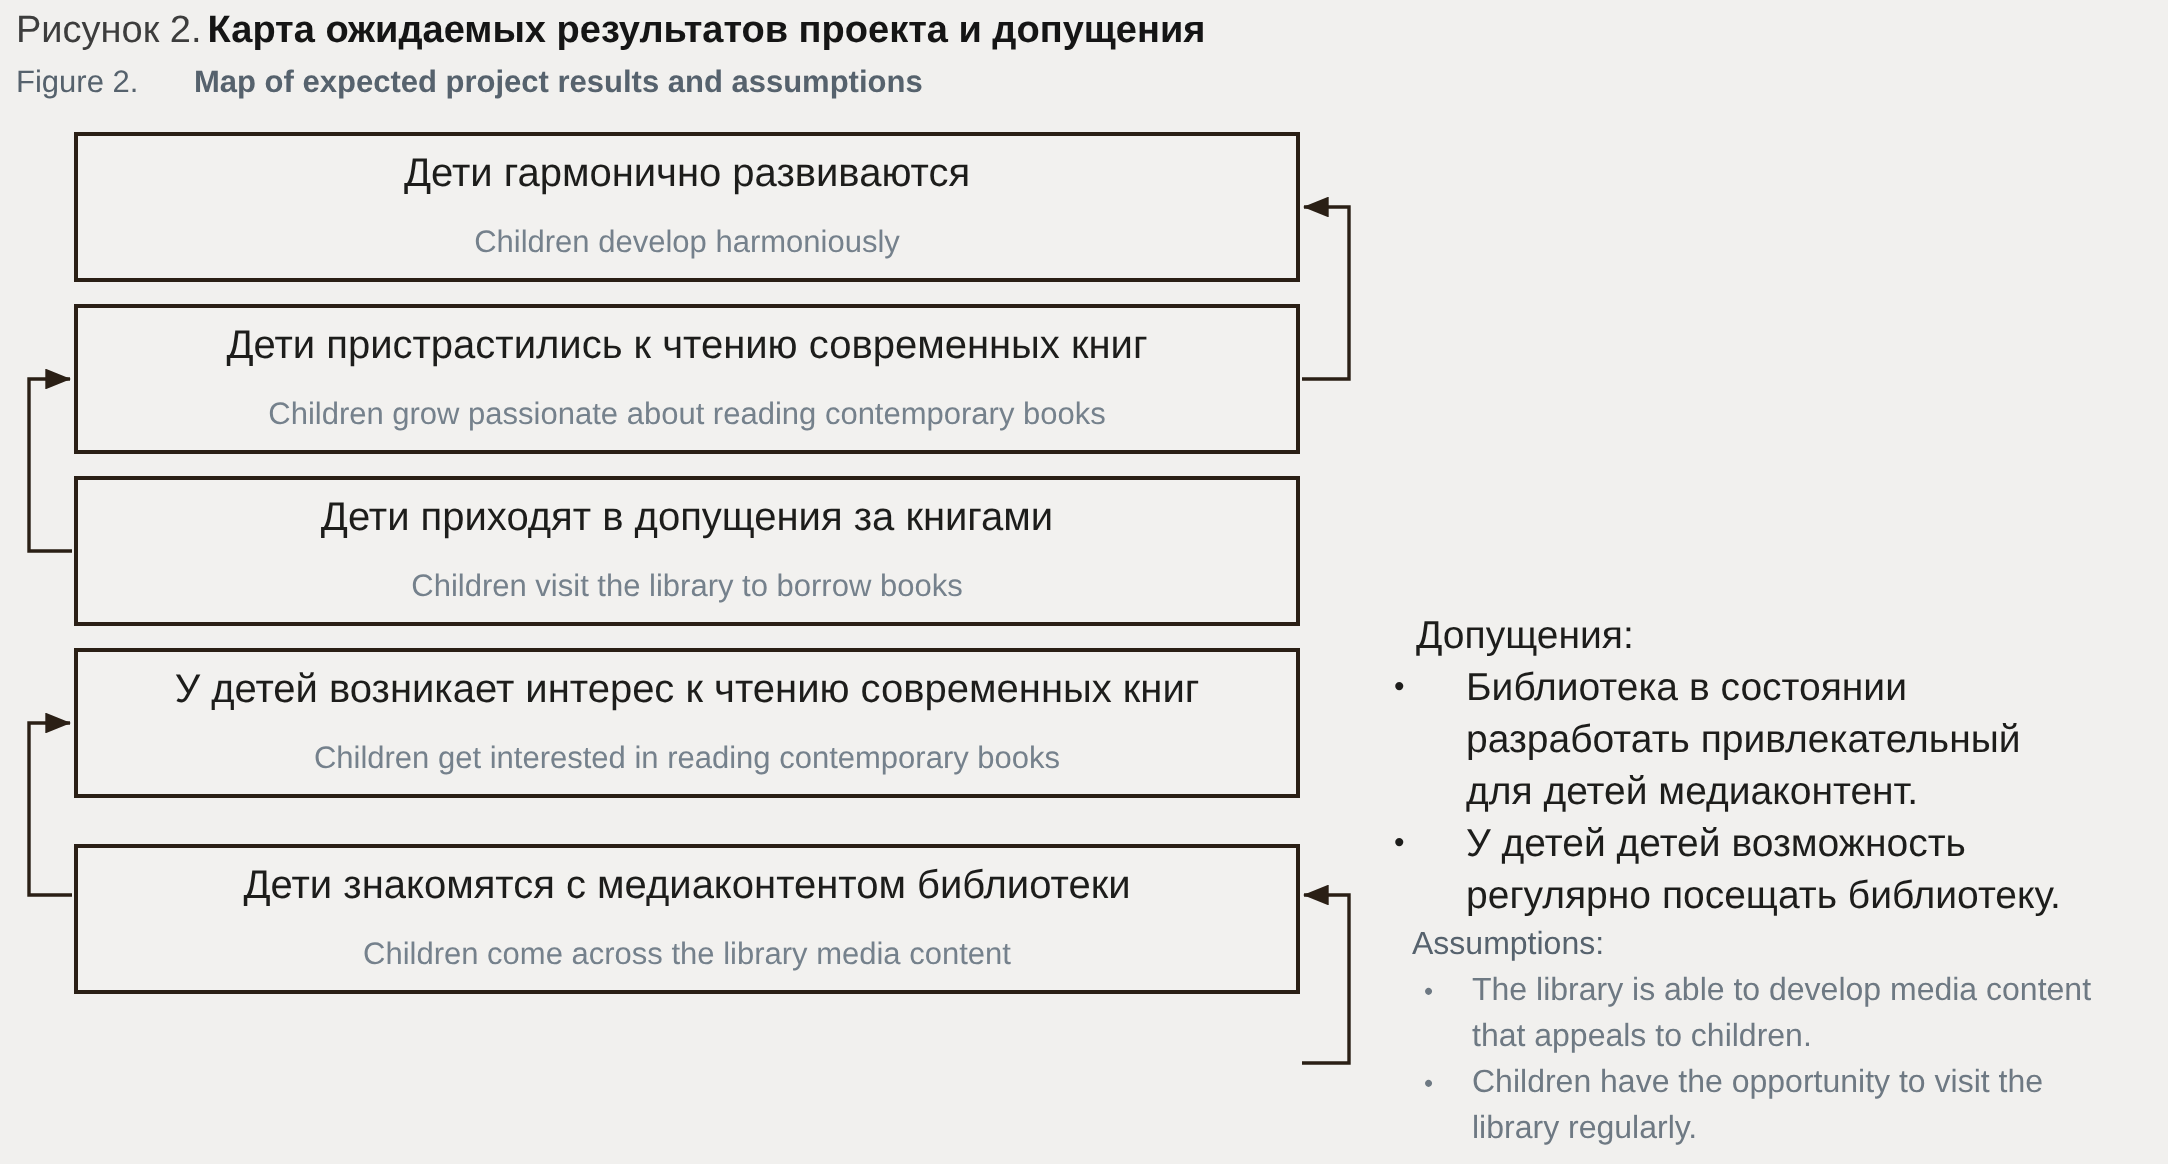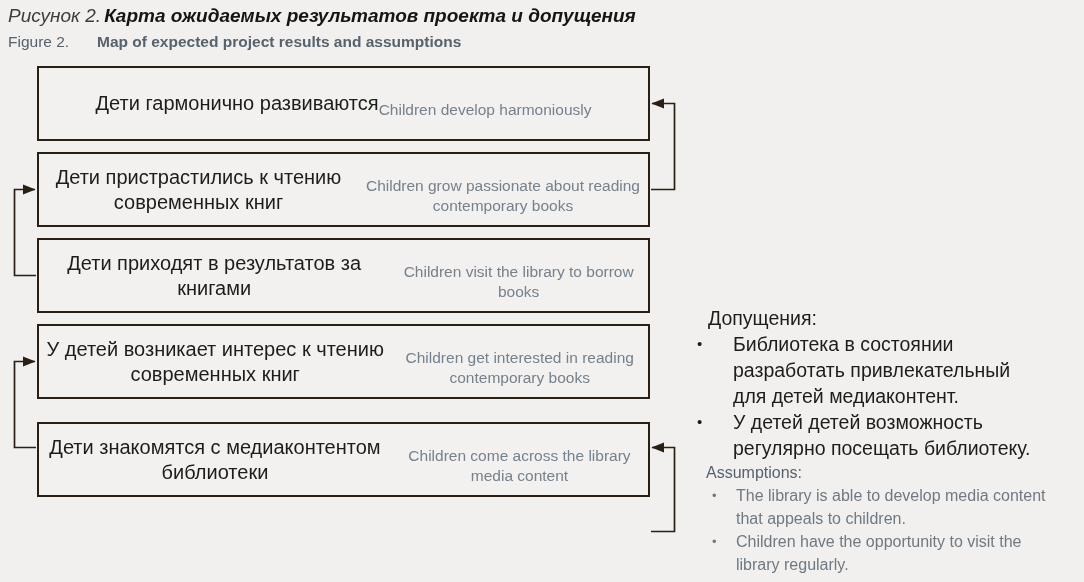--- a/index.html
+++ b/index.html
@@ -16,31 +16,31 @@
     font-family:"Liberation Sans","DejaVu Sans",sans-serif;
   }
   .page{
     position:relative;
     width:1084px;height:582px;
     background:var(--bg);
     overflow:hidden;
   }
   
   .header{position:absolute;left:8px;top:3px;}
-  .title-ru{font-size:19px;line-height:25px;color:#3d3d3d;font-style:italic;}
+  .title-ru{font-size:19px;line-height:25px;color:#3d3d3d;}
   .title-ru .main{font-weight:bold;color:#151515;margin-left:3px;}
   .title-en{font-size:15.5px;line-height:20px;color:var(--subtitle);margin-top:4px;}
   .title-en .prefix{display:inline-block;width:89px;}
   .title-en .main{font-weight:bold;}
   
   .node{
     position:absolute;left:37px;width:613px;height:75px;
     background:var(--box-fill);
     border:2px solid var(--box-border);
-    display:flex;align-items:center;justify-content:center;
+    display:flex;flex-direction:column;align-items:center;justify-content:center;
     text-align:center;
   }
   .node-ru{font-size:20px;line-height:25px;color:var(--primary);}
   .node-en{font-size:15.5px;line-height:20px;color:var(--secondary);margin-top:12px;}
   
   .connectors{
     position:absolute;left:0;top:0;width:1084px;height:582px;
     pointer-events:none;
   }
   .connectors polyline{fill:none;stroke:var(--box-border);stroke-width:1.7;}
@@ -82,21 +82,21 @@
 
   <div class="node" style="top:66px">
     <div class="node-ru">Дети гармонично развиваются</div>
     <div class="node-en">Children develop harmoniously</div>
   </div>
   <div class="node" style="top:152px">
     <div class="node-ru">Дети пристрастились к чтению современных книг</div>
     <div class="node-en">Children grow passionate about reading contemporary books</div>
   </div>
   <div class="node" style="top:238px">
-    <div class="node-ru">Дети приходят в результатов за книгами</div>
+    <div class="node-ru">Дети приходят в допущения за книгами</div>
     <div class="node-en">Children visit the library to borrow books</div>
   </div>
   <div class="node" style="top:324px">
     <div class="node-ru">У детей возникает интерес к чтению современных книг</div>
     <div class="node-en">Children get interested in reading contemporary books</div>
   </div>
   <div class="node" style="top:422px">
     <div class="node-ru">Дети знакомятся с медиаконтентом библиотеки</div>
     <div class="node-en">Children come across the library media content</div>
   </div>

